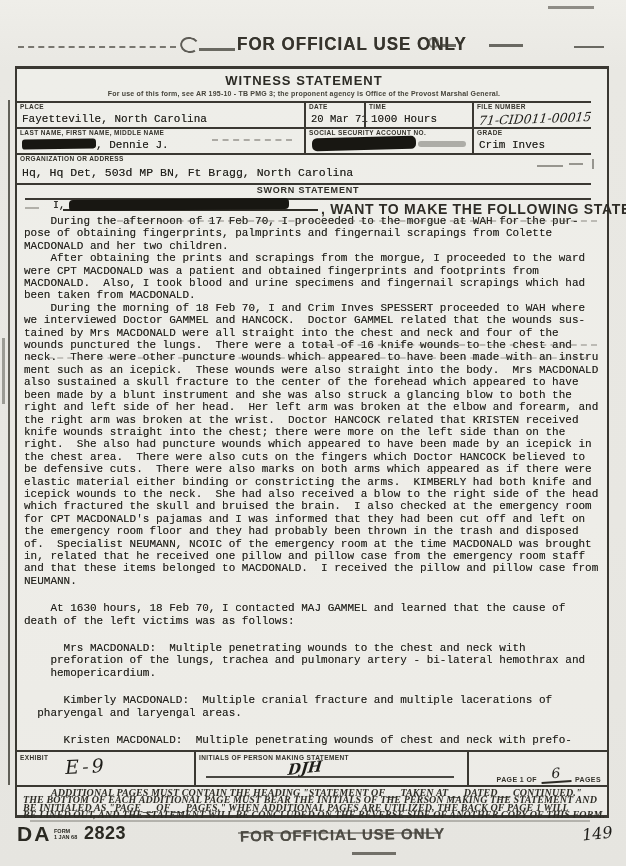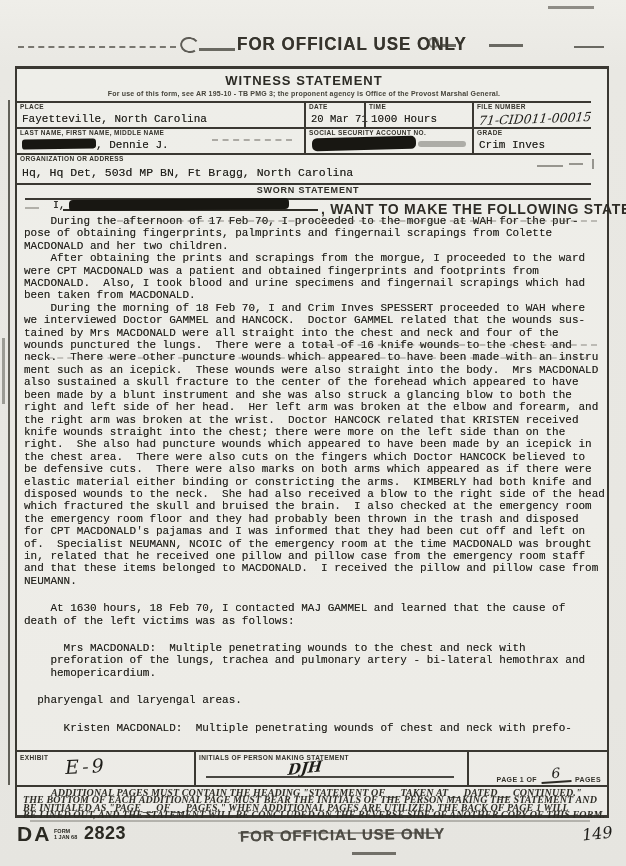--- a/index.html
+++ b/index.html
@@ -168,36 +168,37 @@
         <div class="stmt-line">ment such as an icepick.  These wounds were also straight into the body.  Mrs MACDONALD</div>
         <div class="stmt-line">also sustained a skull fracture to the center of the forehead which appeared to have</div>
         <div class="stmt-line">been made by a blunt instrument and she was also struck a glancing blow to both the</div>
         <div class="stmt-line">right and left side of her head.  Her left arm was broken at the elbow and forearm, and</div>
         <div class="stmt-line">the right arm was broken at the wrist.  Doctor HANCOCK related that KRISTEN received</div>
         <div class="stmt-line">knife wounds straight into the chest; there were more on the left side than on the</div>
         <div class="stmt-line">right.  She also had puncture wounds which appeared to have been made by an icepick in</div>
         <div class="stmt-line">the chest area.  There were also cuts on the fingers which Doctor HANCOCK believed to</div>
         <div class="stmt-line">be defensive cuts.  There were also marks on both arms which appeared as if there were</div>
         <div class="stmt-line">elastic material either binding or constricting the arms.  KIMBERLY had both knife and</div>
-        <div class="stmt-line">disposed wounds to the neck.  She had also received a blow to the right side of the head</div>
+        <div class="stmt-line">icepick wounds to the neck.  She had also received a blow to the right side of the head</div>
         <div class="stmt-line">which fractured the skull and bruised the brain.  I also checked at the emergency room</div>
+        <div class="stmt-line">for CPT MACDONALD's pajamas and I was informed that they had been cut off and left on</div>
         <div class="stmt-line">the emergency room floor and they had probably been thrown in the trash and disposed</div>
-        <div class="stmt-line">for CPT MACDONALD's pajamas and I was informed that they had been cut off and left on</div>
         <div class="stmt-line">of.  Specialist NEUMANN, NCOIC of the emergency room at the time MACDONALD was brought</div>
         <div class="stmt-line">in, related that he received one pillow and pillow case from the emergency room staff</div>
         <div class="stmt-line">and that these items belonged to MACDONALD.  I received the pillow and pillow case from</div>
         <div class="stmt-line">NEUMANN.</div>
         <div class="stmt-line"></div>
         <div class="stmt-line">    At 1630 hours, 18 Feb 70, I contacted MAJ GAMMEL and learned that the cause of</div>
         <div class="stmt-line">death of the left victims was as follows:</div>
         <div class="stmt-line"></div>
         <div class="stmt-line">      Mrs MACDONALD:  Multiple penetrating wounds to the chest and neck with</div>
         <div class="stmt-line">    preforation of the lungs, trachea and pulmonary artery - bi-lateral hemothrax and</div>
         <div class="stmt-line">    hemopericardium.</div>
         <div class="stmt-line"></div>
+        <div class="stmt-line">      Kimberly MACDONALD:  Multiple cranial fracture and multiple lacerations of</div>
         <div class="stmt-line">  pharyengal and laryengal areas.</div>
         <div class="stmt-line"></div>
         <div class="stmt-line">      Kristen MACDONALD:  Multiple penetrating wounds of chest and neck with prefo-</div>
       </div>
 
     <div class="dashed-line" style="left:90px;top:151px;width:490px;opacity:.3;"></div>
     <div class="dashed-line" style="left:300px;top:275px;width:280px;opacity:.3;"></div>
     <div class="dashed-line" style="left:10px;top:288px;width:560px;opacity:.25;"></div>
 
     <div class="abs" style="left:0;top:681px;width:100%;height:35px;border-top:2px solid #3a3832;">

